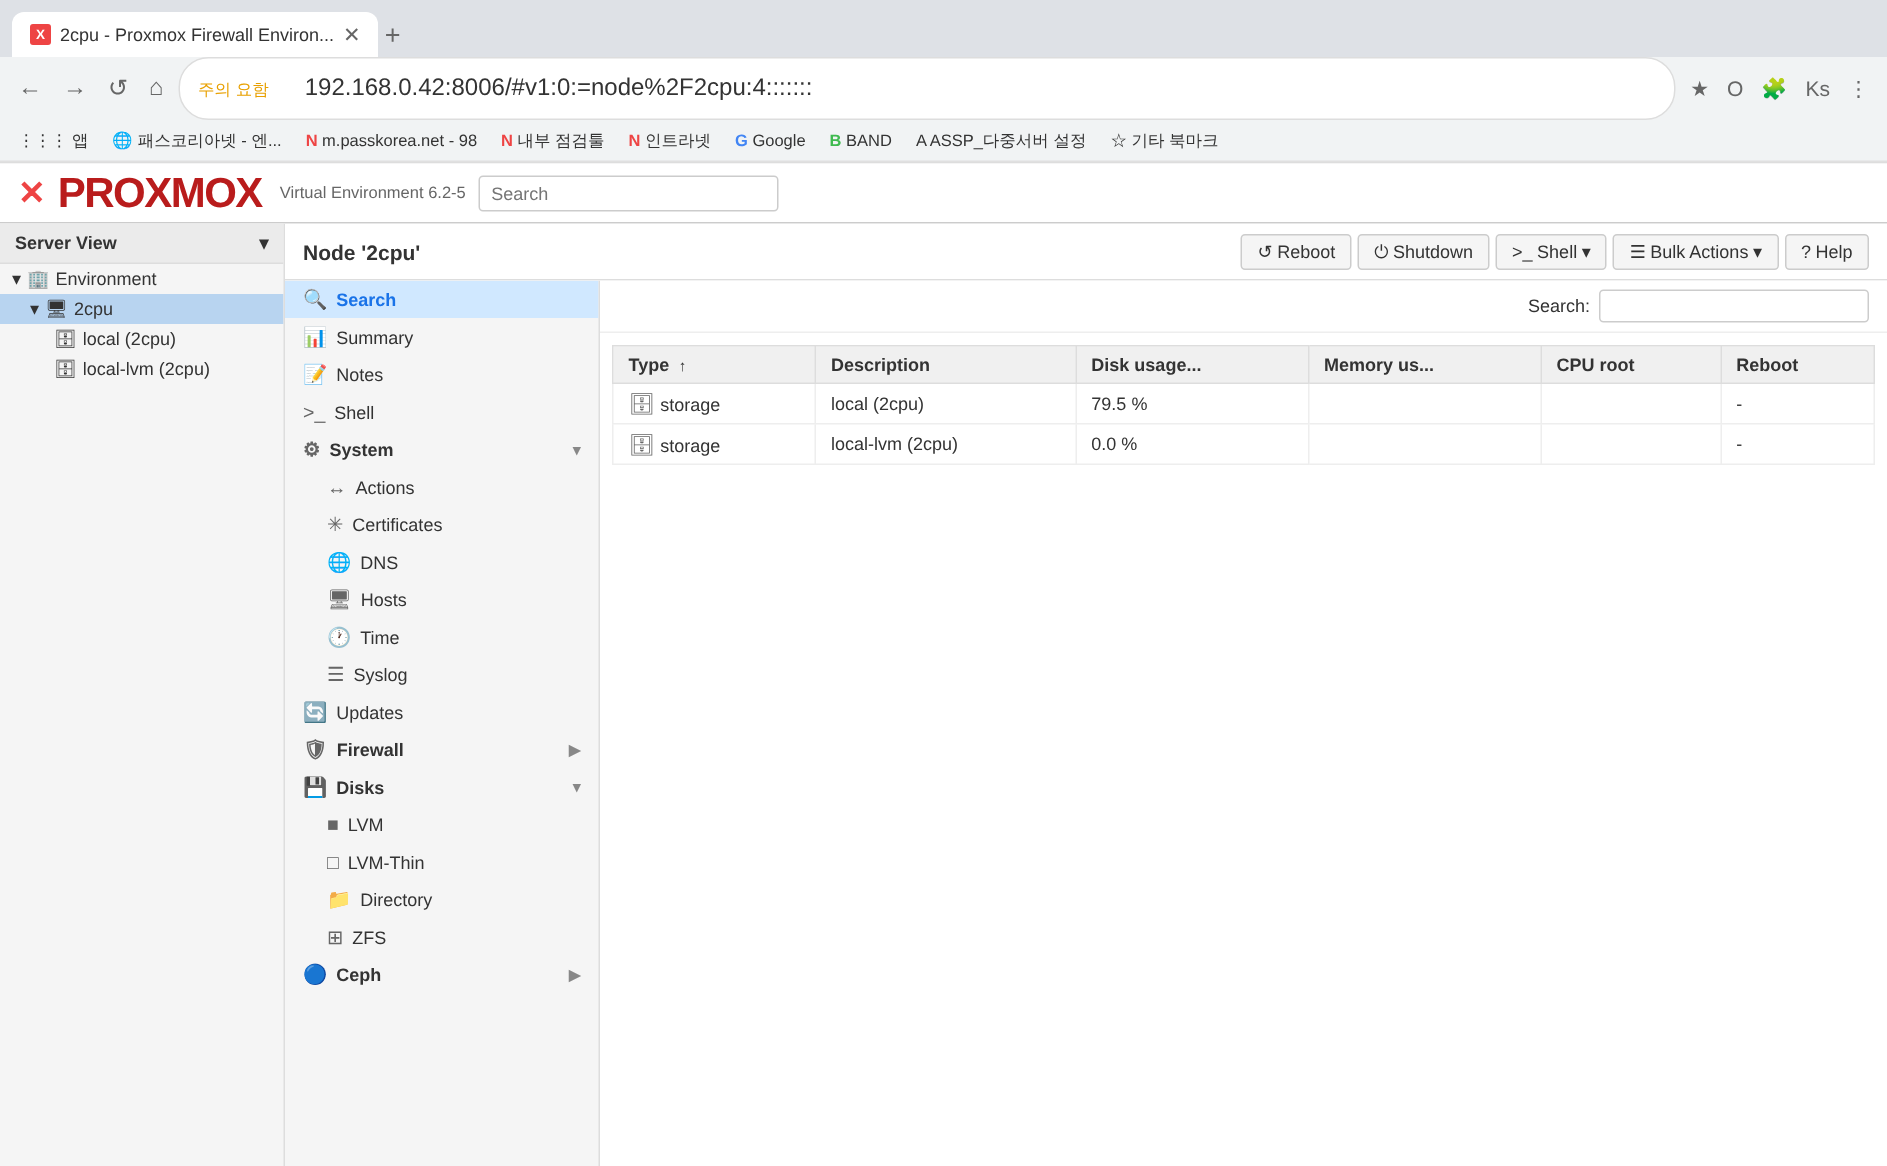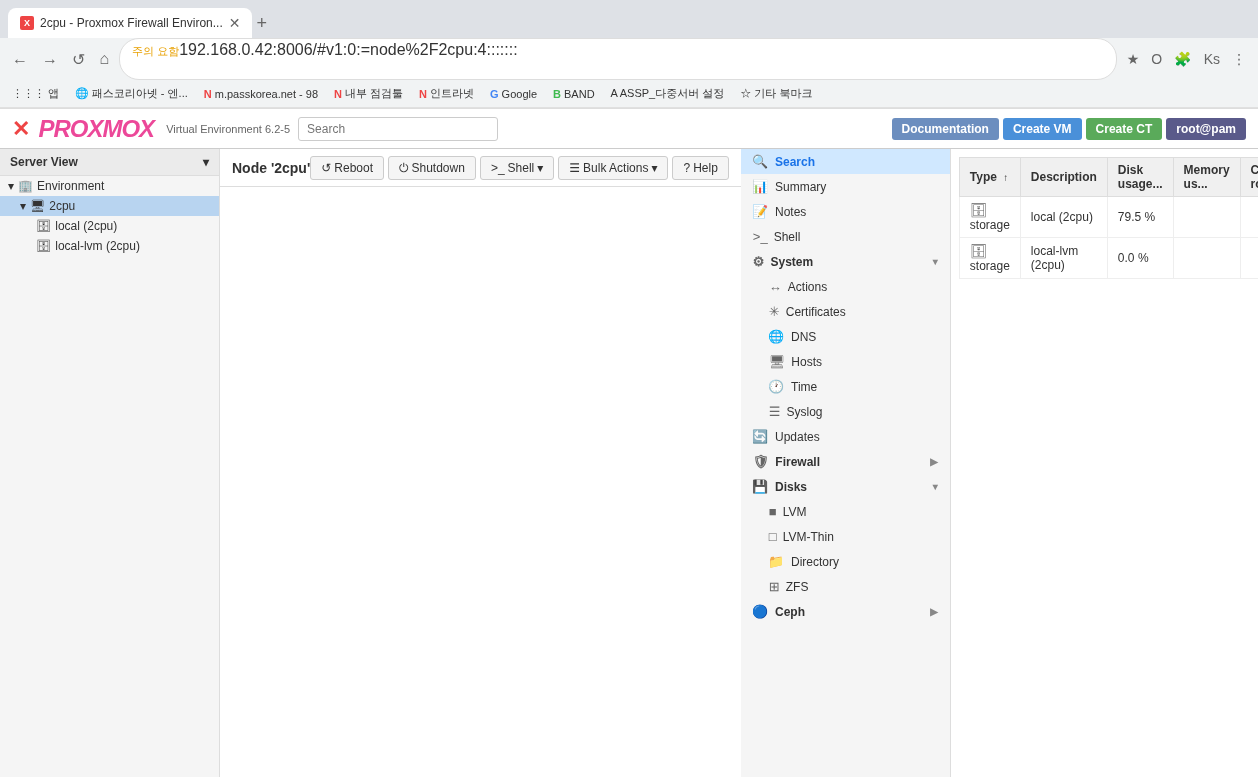--- a/index.html
+++ b/index.html
@@ -9,61 +9,61 @@
     .browser-chrome { background: #f1f3f4; border-bottom: 1px solid #ddd; }
     .tab-bar { display: flex; align-items: center; padding: 8px 8px 0; background: #dee1e6; height: 38px; }
     .tab { display: flex; align-items: center; background: #f1f3f4; border-radius: 8px 8px 0 0; padding: 6px 12px; font-size: 12px; color: #333; gap: 6px; min-width: 180px; height: 30px; }
     .tab.active { background: #fff; }
     .tab-favicon { width: 14px; height: 14px; background: #e44; border-radius: 2px; display: inline-flex; align-items: center; justify-content: center; color: #fff; font-size: 9px; font-weight: bold; }
     .tab-close { margin-left: auto; color: #666; font-size: 14px; cursor: pointer; }
     .tab-add { margin-left: 4px; color: #666; font-size: 18px; cursor: pointer; line-height: 1; }
 
     .nav-bar { display: flex; align-items: center; padding: 6px 8px; gap: 6px; background: #f1f3f4; height: 42px; }
     .nav-btn { background: none; border: none; cursor: pointer; color: #666; font-size: 16px; padding: 4px; border-radius: 50%; }
-    .address-bar { flex: 1; display: flex; align-items: flex-end; background: #fff; border: 1px solid #ddd; border-radius: 20px; padding: 20px 12px; gap: 0; height: 30px; }
+    .address-bar { flex: 1; display: flex; align-items: center; background: #fff; border: 1px solid #ddd; border-radius: 20px; padding: 20px 12px; gap: 24px; height: 30px; }
     .address-text { font-size: 16px; color: #333; flex: 1; }
     .address-warning { color: #e8a000; font-size: 11px; }
     .nav-icons { display: flex; gap: 4px; }
     .nav-icon-btn { background: none; border: none; cursor: pointer; color: #666; font-size: 14px; padding: 4px; border-radius: 50%; }
 
     .bookmarks-bar { display: flex; align-items: center; padding: 2px 8px; gap: 8px; background: #f1f3f4; border-bottom: 1px solid #e0e0e0; height: 28px; font-size: 11px; color: #333; overflow: hidden; }
     .bookmark-item { display: flex; align-items: center; gap: 3px; padding: 2px 4px; border-radius: 3px; cursor: pointer; white-space: nowrap; }
 
     
     .proxmox-app { display: flex; flex-direction: column; height: calc(777px - 108px); }
 
     
     .app-header { display: flex; align-items: center; background: #fff; border-bottom: 1px solid #ccc; padding: 0 12px; height: 40px; gap: 8px; }
     .proxmox-logo { display: flex; align-items: center; gap: 8px; }
     .logo-icon { color: #e44; font-size: 22px; font-weight: bold; }
-    .logo-text { font-size: 24px; font-weight: bold; color: #ec4899; letter-spacing: -1px; font-style: italic; }
+    .logo-text { font-size: 28px; font-weight: bold; color: #b91c1c; letter-spacing: -1px; }
     .logo-subtitle { font-size: 11px; color: #666; margin-left: 4px; }
     .header-search { flex: 0 0 200px; }
     .header-search input { width: 100%; border: 1px solid #ccc; border-radius: 3px; padding: 4px 8px; font-size: 12px; }
     .header-spacer { flex: 1; }
     .header-btns { display: flex; gap: 4px; align-items: center; }
     .hdr-btn { display: flex; align-items: center; gap: 4px; padding: 4px 10px; border: none; border-radius: 3px; cursor: pointer; font-size: 12px; font-weight: bold; }
     .hdr-btn-doc { background: #6c8ebf; color: #fff; }
     .hdr-btn-vm { background: #4a90d9; color: #fff; }
     .hdr-btn-ct { background: #5aaa5a; color: #fff; }
     .hdr-btn-user { background: #5a5a8a; color: #fff; }
 
     
     .app-body { display: flex; flex: 1; overflow: hidden; }
 
     
-    .sidebar { width: 220px; background: #f5f5f5; border-right: 1px solid #ddd; display: flex; flex-direction: column; overflow-y: auto; }
+    .sidebar { width: 190px; background: #f5f5f5; border-right: 1px solid #ddd; display: flex; flex-direction: column; overflow-y: auto; }
     .server-view-header { display: flex; align-items: center; justify-content: space-between; padding: 6px 10px; border-bottom: 1px solid #ddd; font-size: 12px; font-weight: bold; color: #333; background: #ebebeb; }
     .tree-item { display: flex; align-items: center; gap: 4px; padding: 3px 8px; cursor: pointer; font-size: 12px; color: #333; }
     .tree-item.selected { background: #b8d4f0; }
     .tree-indent-1 { padding-left: 20px; }
     .tree-indent-2 { padding-left: 36px; }
 
     
-    .content-panel { flex: 1; display: flex; flex-direction: row; overflow: hidden; }
+    .content-panel { flex: 1; display: flex; flex-direction: column; overflow: hidden; }
 
     
     .content-header { display: flex; align-items: center; justify-content: space-between; padding: 6px 12px; border-bottom: 1px solid #ddd; background: #fff; height: 38px; }
     .content-title { font-size: 14px; font-weight: bold; color: #333; }
     .content-actions { display: flex; gap: 4px; }
     .action-btn { display: flex; align-items: center; gap: 3px; padding: 4px 10px; border: 1px solid #ccc; background: #f5f5f5; border-radius: 3px; cursor: pointer; font-size: 12px; color: #333; }
 
     
     .sub-nav { width: 210px; background: #f5f5f5; border-right: 1px solid #ddd; overflow-y: auto; }
     .nav-item { display: flex; align-items: center; gap: 6px; padding: 5px 12px; cursor: pointer; font-size: 12px; color: #333; }
@@ -141,26 +141,20 @@
   <div class="app-header">
     <div class="proxmox-logo">
       <span class="logo-icon">✕</span>
       <span class="logo-text">PROXMOX</span>
       <span class="logo-subtitle">Virtual Environment 6.2-5</span>
     </div>
     <div class="header-search">
       <input type="text" placeholder="Search" style="">
     </div>
     <div class="header-spacer"></div>
-    <div class="header-btns">
-      <button class="hdr-btn hdr-btn-doc">Documentation</button>
-      <button class="hdr-btn hdr-btn-vm">Create VM</button>
-      <button class="hdr-btn hdr-btn-ct">Create CT</button>
-      <button class="hdr-btn hdr-btn-user">root@pam</button>
-    </div>
   </div>
 
   <div class="app-body">
 
     <div class="sidebar">
       <div class="server-view-header">
         <span>Server View</span>
         <span>▾</span>
       </div>
 
@@ -313,20 +307,24 @@
           <div class="nav-section-header">
             <span class="nav-item-icon">🔵</span>
             <span>Ceph</span>
             <span class="expand-arrow">▶</span>
           </div>
 
         </div>
 
         <div class="main-content">
 
+          <div class="content-search-bar">
+            <span class="content-search-label">Search:</span>
+            <input class="content-search-input" type="text" style="">
+          </div>
 
           <div class="table-wrapper">
             <table class="data-table">
               <thead>
                 <tr>
                   <th>Type <span class="sort-indicator">↑</span></th>
                   <th>Description</th>
                   <th>Disk usage...</th>
                   <th>Memory us...</th>
                   <th>CPU root</th>

